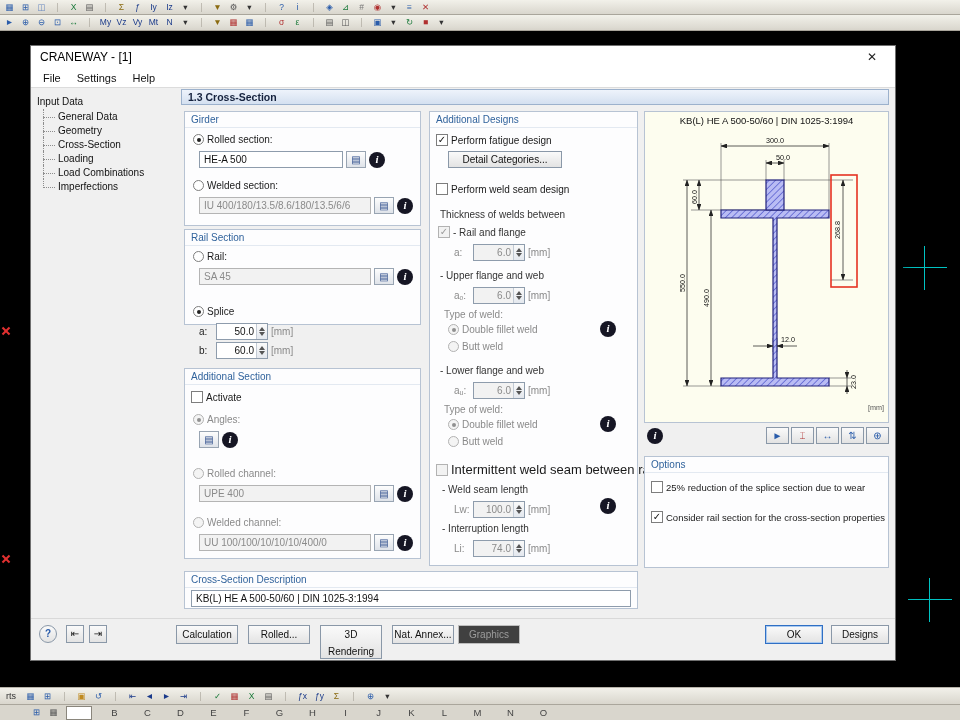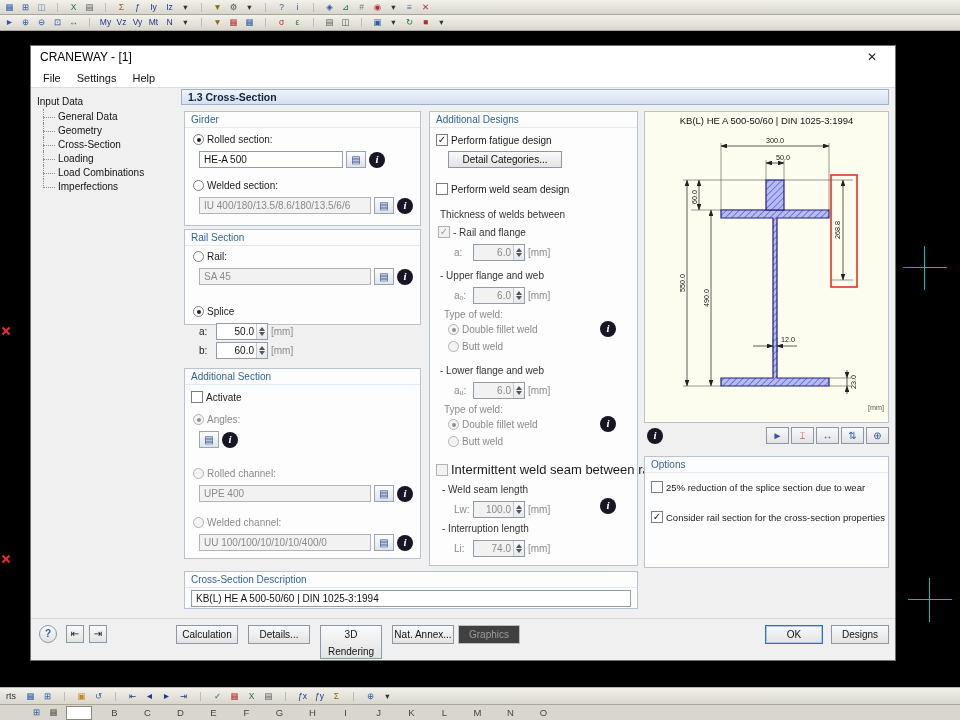--- a/index.html
+++ b/index.html
@@ -487,21 +487,21 @@
         </span>
       <span class="lbl" style="font-size:9.5px">Consider rail section for the cross-section properties</span>
     </div>
   </div>
 
   <div class="footer-line"></div>
   <span class="btn smallbtn" style="position:absolute;left:8px;top:579px;border-radius:9px;color:#2a5caa;font-weight:bold">?</span>
   <span class="btn smallbtn" style="position:absolute;left:35px;top:579px">⇤</span>
   <span class="btn smallbtn" style="position:absolute;left:58px;top:579px">⇥</span>
   <span class="btn" style="position:absolute;left:145px;top:579px;width:62px;height:19px;line-height:17px">Calculation</span>
-  <span class="btn" style="position:absolute;left:217px;top:579px;width:62px;height:19px;line-height:17px">Details...</span>
+  <span class="btn" style="position:absolute;left:217px;top:579px;width:62px;height:19px;line-height:17px">Rolled...</span>
   <span class="btn" style="position:absolute;left:289px;top:579px;width:62px;height:34px;line-height:17px">3D Rendering</span>
   <span class="btn" style="position:absolute;left:361px;top:579px;width:62px;height:19px;line-height:17px">Nat. Annex...</span>
   <span class="btn disabled" style="position:absolute;left:427px;top:579px;width:62px;height:19px;line-height:17px">Graphics</span>
   <span class="btn default" style="position:absolute;left:734px;top:579px;width:58px;height:19px;line-height:17px">OK</span>
   <span class="btn" style="position:absolute;left:800px;top:579px;width:58px;height:19px;line-height:17px">Designs</span>
 </div>
 
 <div class="btoolbar">
   <span class="corner-label">rts</span>
   <span style="display:flex;align-items:center;gap:4px">

